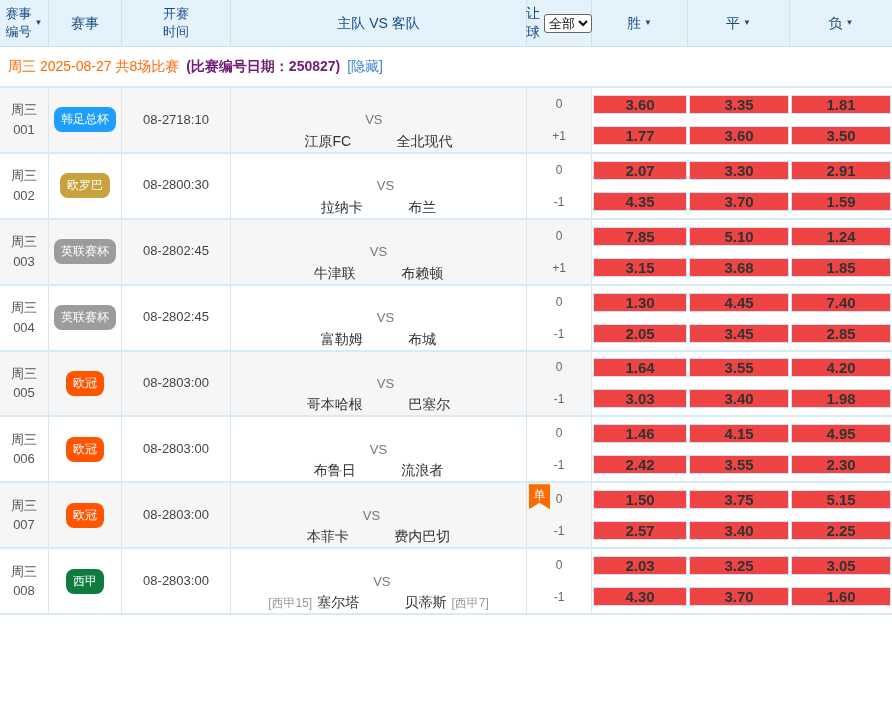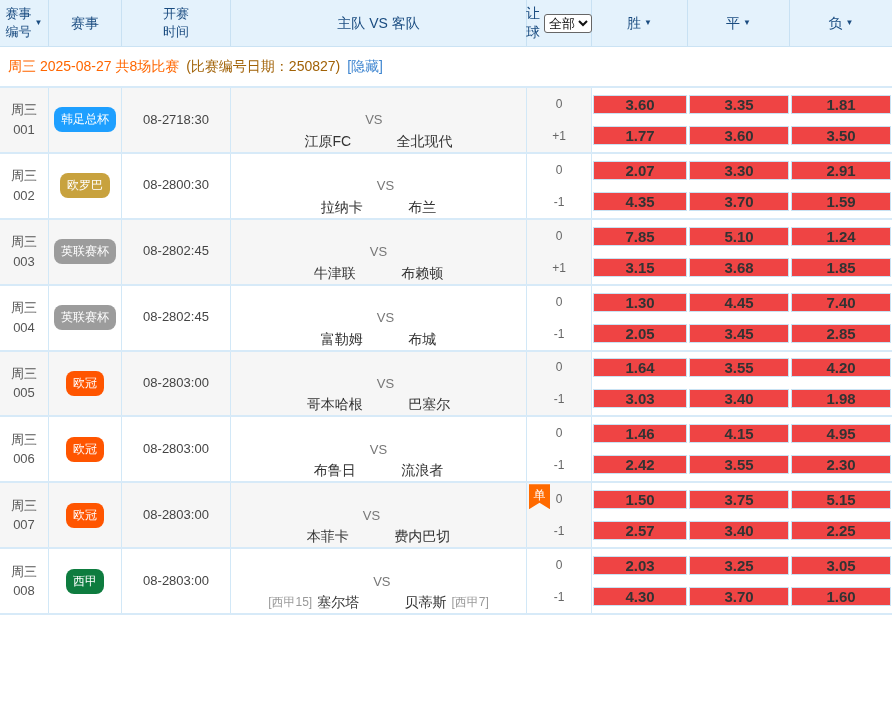--- a/index.html
+++ b/index.html
@@ -19,36 +19,36 @@
   .col1 { width:49px; } .col2 { width:73px; } .col3 { width:109px; }
   .col4 { width:296px; } .col5 { width:65px; flex-direction:row; gap:4px; }
   .col6 { width:96px; } .col7 { width:102px; } .col8 { width:102px; }
   .handicap-select { font-size:13px; width:52px; border:1px solid #666;
     border-radius:3px; background:#fff; color:#111; }
 
   
   .subheader { height:41px; display:flex; align-items:center; padding-left:8px;
     font-size:14px; border-bottom:2px solid #D7EAF8; gap:7px; background:#fff; flex:none; }
   .sh-date { color:#FF6600; }
-  .sh-meta { color:#a16207; }
+  .sh-meta { color:#701a75;font-weight:bold; }
   .sh-hide { color:#3E85D0; cursor:pointer; text-decoration:none; }
 
   
   .match-list { flex:1; display:flex; flex-direction:column; }
   .match-row { display:flex; flex:1; border-bottom:2px solid #D7EAF8; background:#fff; }
   .match-row.alt .cell { background:#F6F6F6; }
   .cell { display:flex; align-items:center; justify-content:center;
     border-right:1px solid #D2E8F7; height:100%; background:#fff; }
   .c-code { width:49px; flex-direction:column; font-size:13px; color:#555; line-height:1.5; }
   .c-league { width:73px; }
   .league-badge { color:#fff; font-size:12px; padding:4px 7px; border-radius:8px;
     white-space:nowrap; }
   .c-time { width:109px; flex-direction:row; font-size:13px; color:#444; line-height:1.6; }
   .c-teams { width:296px; font-size:14px; color:#333; gap:14px; }
-  .team-group { display:flex; gap:5px;margin-top:44px; }
+  .team-group { display:flex; align-items:center; gap:5px;margin-top:44px; }
   .rank { color:#999; font-size:12px; }
   .vs { color:#777; font-size:13px; }
   .c-handicap { width:65px; flex-direction:column; font-size:12px; color:#666;
     position:relative; }
   .hval { flex:1; display:flex; align-items:center; justify-content:center; width:100%; }
   .single-badge { position:absolute; top:1px; left:2px; width:21px; height:25px;
     background:#FF6A00; color:#fff; font-size:12px; text-align:center;
     padding-top:3px; clip-path:polygon(0 0,100% 0,100% 100%,50% 74%,0 100%); }
 
   
@@ -114,21 +114,21 @@
       <div class="match-row alt">
     <div class="cell c-code">
       <div>周三</div>
       <div>001</div>
     </div>
     <div class="cell c-league">
       <span class="league-badge" style="background-color: rgb(30, 159, 255);">韩足总杯</span>
     </div>
     <div class="cell c-time">
       <div>08-27</div>
-      <div>18:30</div>
+      <div>18:10</div>
     </div>
     <div class="cell c-teams">
       <span class="team-group">
 
         <span class="team">江原FC</span>
       </span>
       <span class="vs">VS</span>
       <span class="team-group">
         <span class="team">全北现代</span>
 

